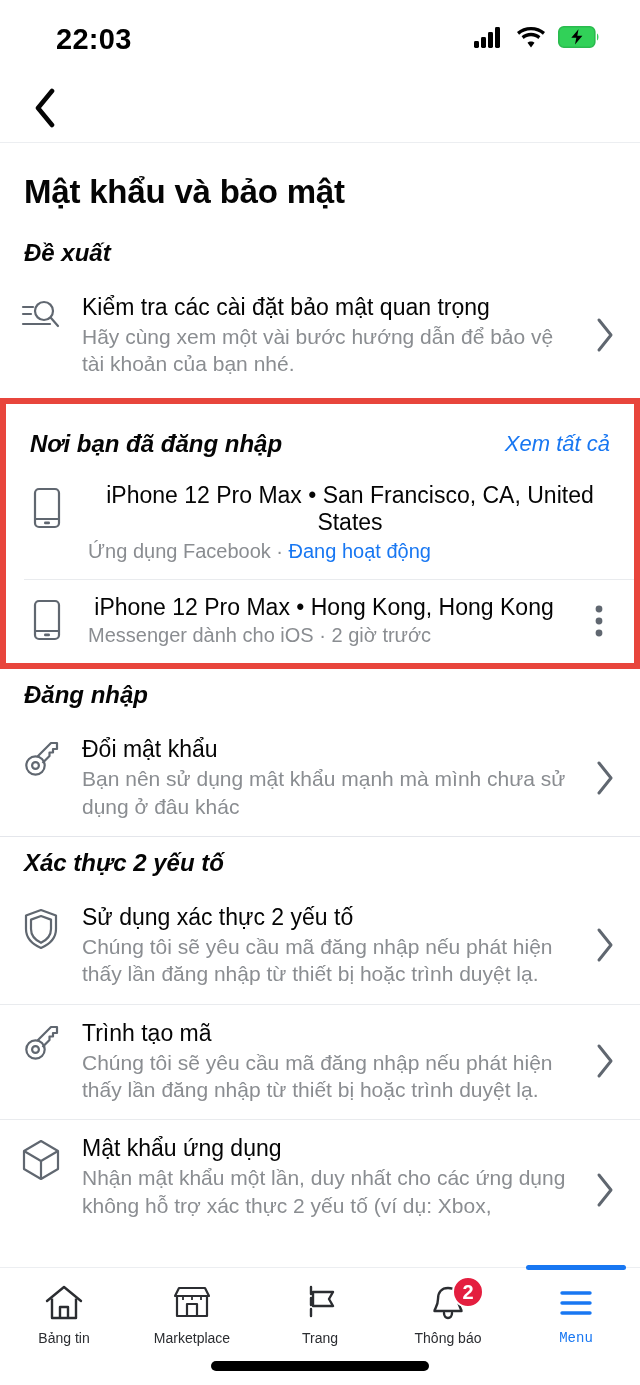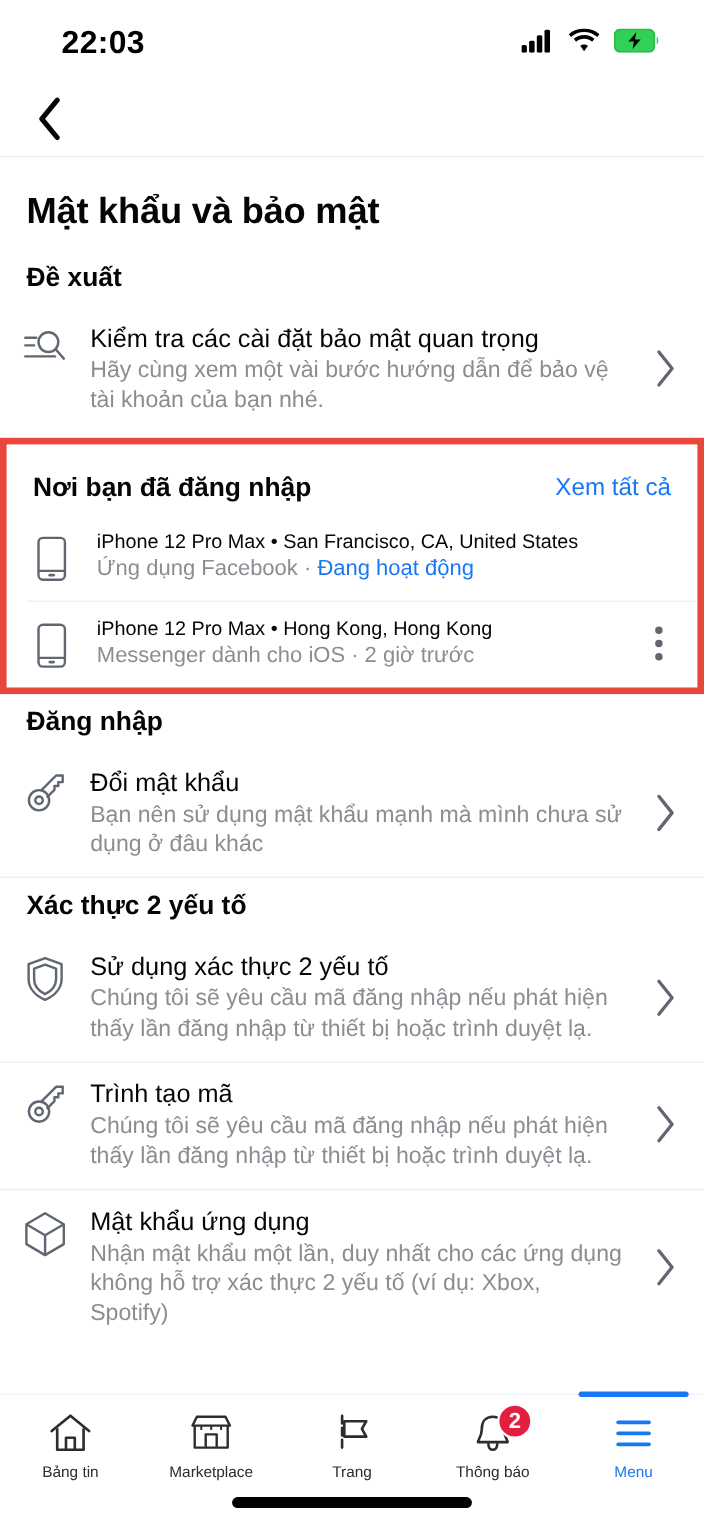--- a/index.html
+++ b/index.html
@@ -42,21 +42,21 @@
     padding: 30px 24px 16px 24px;
     letter-spacing: -0.2px;
   }
 
   
   .section-head {
     font-size: 24px;
     font-weight: 700;
     color: #050505;
     padding: 12px 24px 12px 24px;
-    display: flex; align-items: flex-start; justify-content: space-between;
+    display: flex; align-items: center; justify-content: space-between; font-style: italic;
   }
   .section-link {
     font-size: 22px; font-weight: 400;
     color: #1877f2;
     cursor: pointer;
   }
 
   
   .row {
     display: flex;
@@ -95,21 +95,21 @@
   .block-gap { height: 1px; background: #e4e6eb; }
 
   
   .highlight {
     border: 6px solid #e8453c;
     margin: 4px 0 0 0;
   }
   .highlight .section-head { padding-top: 26px; padding-bottom: 10px; }
 
   
-  .device-title { font-size: 18px; color: #050505; line-height: 1.2; }
+  .device-title { font-size: 23px; color: #050505; line-height: 1.2; text-align: center; }
   .device-sub { font-size: 20px; color: #8a8d91; margin-top: 3px; }
   .device-sub .active { color: #1877f2; }
 
   
   .content { height: 1075px; overflow: hidden; }
 
   
   .tabbar {
     position: absolute;
     left: 0; right: 0; bottom: 0;
@@ -124,21 +124,21 @@
     display: flex; flex-direction: column;
     align-items: center;
     padding-top: 14px;
     position: relative;
     cursor: pointer;
   }
   .tab-ico { height: 42px; display: flex; align-items: center; justify-content: center; position: relative; }
   .tab-label {
     font-size: 14px; color: #2b2d31; margin-top: 6px;
   }
-  .tab.active .tab-label { color: #1877f2; }
+  .tab.active .tab-label { color: #1877f2; font-family: Liberation Mono, monospace; }
   .tab.active::before {
     content: "";
     position: absolute;
     top: -3px; left: 14px; right: 14px;
     height: 5px; background: #1877f2;
     border-radius: 3px;
   }
   .badge {
     position: absolute;
     top: -6px; right: -16px;

